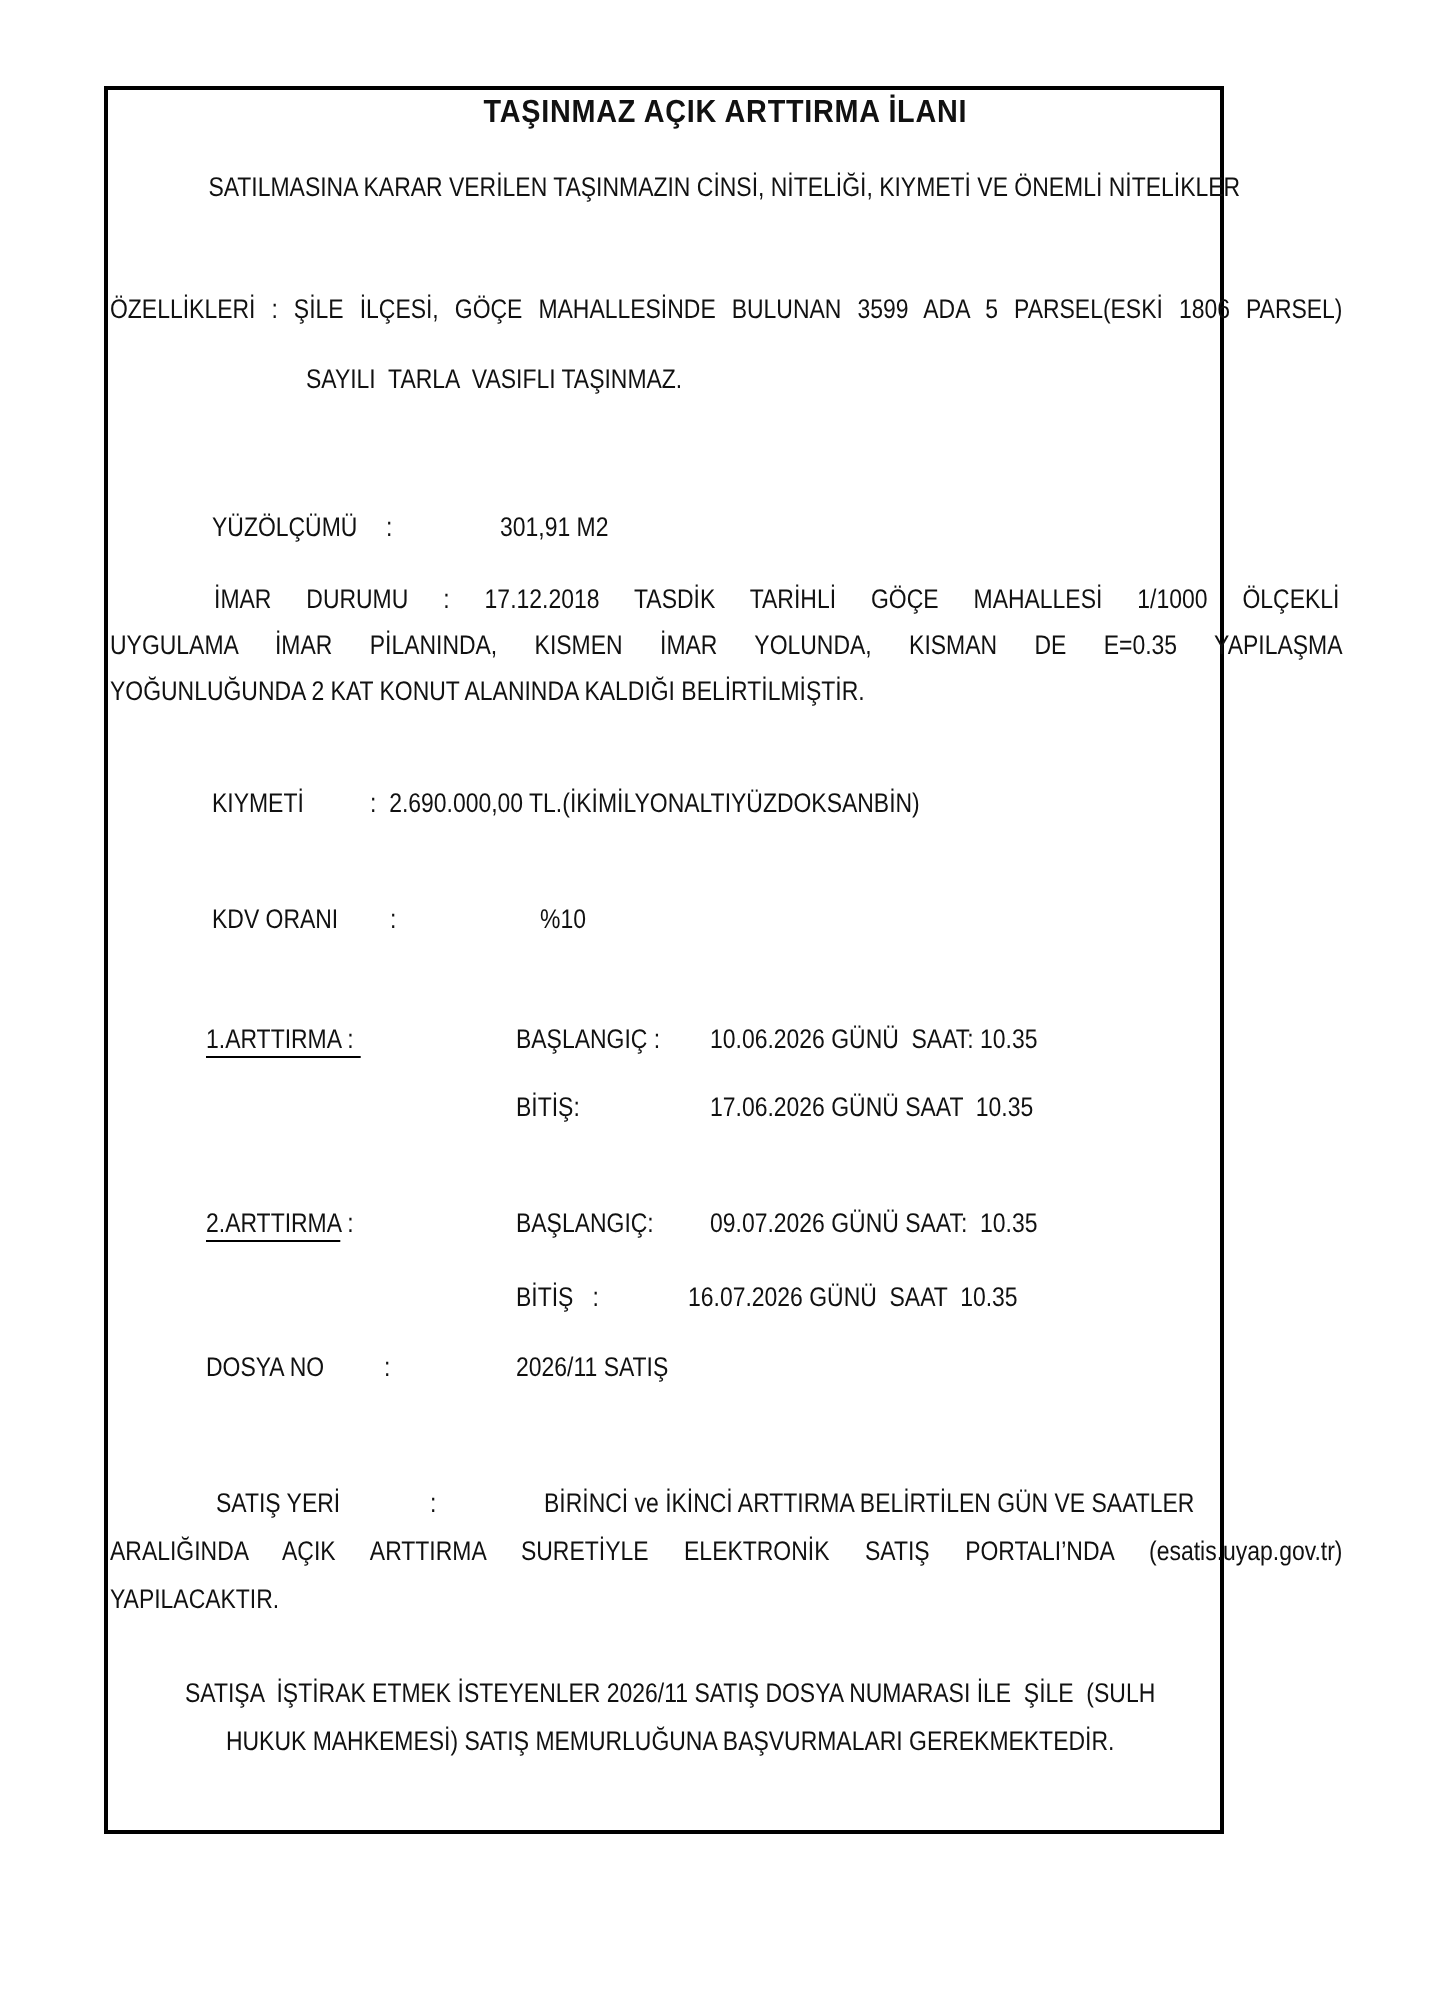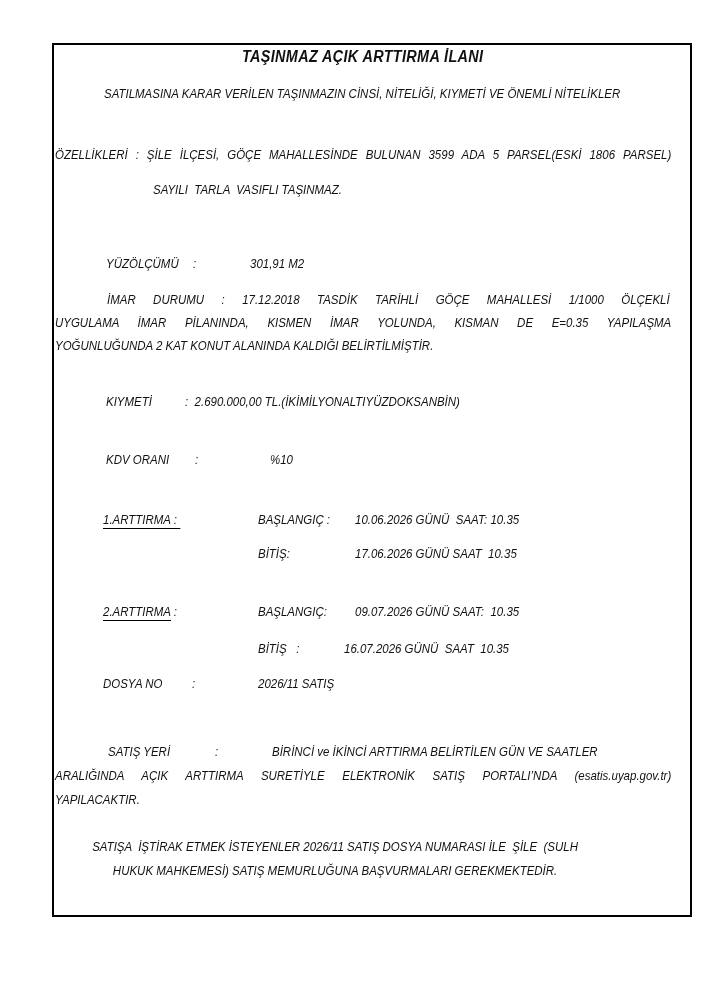--- a/index.html
+++ b/index.html
@@ -6,25 +6,24 @@
   body {
     width:715px; height:1006px;
     background:#ffffff;
     font-family:"Liberation Sans", sans-serif;
     color:#111111;
     position:relative;
     overflow:hidden;
   }
   .sheet {
     position:absolute; left:52px; top:43px;
-    width:640px; height:874px;
+    width:560px; height:874px;
     border:2px solid #000000;
     box-sizing:border-box;
     position:absolute;
-    font-style:italic;
   }
   .t {
     position:absolute;
     font-size:13.5px;
     line-height:15px;
     white-space:pre;
     transform:scaleX(0.85);
     transform-origin:0 0;
     color:#111111;
   }

